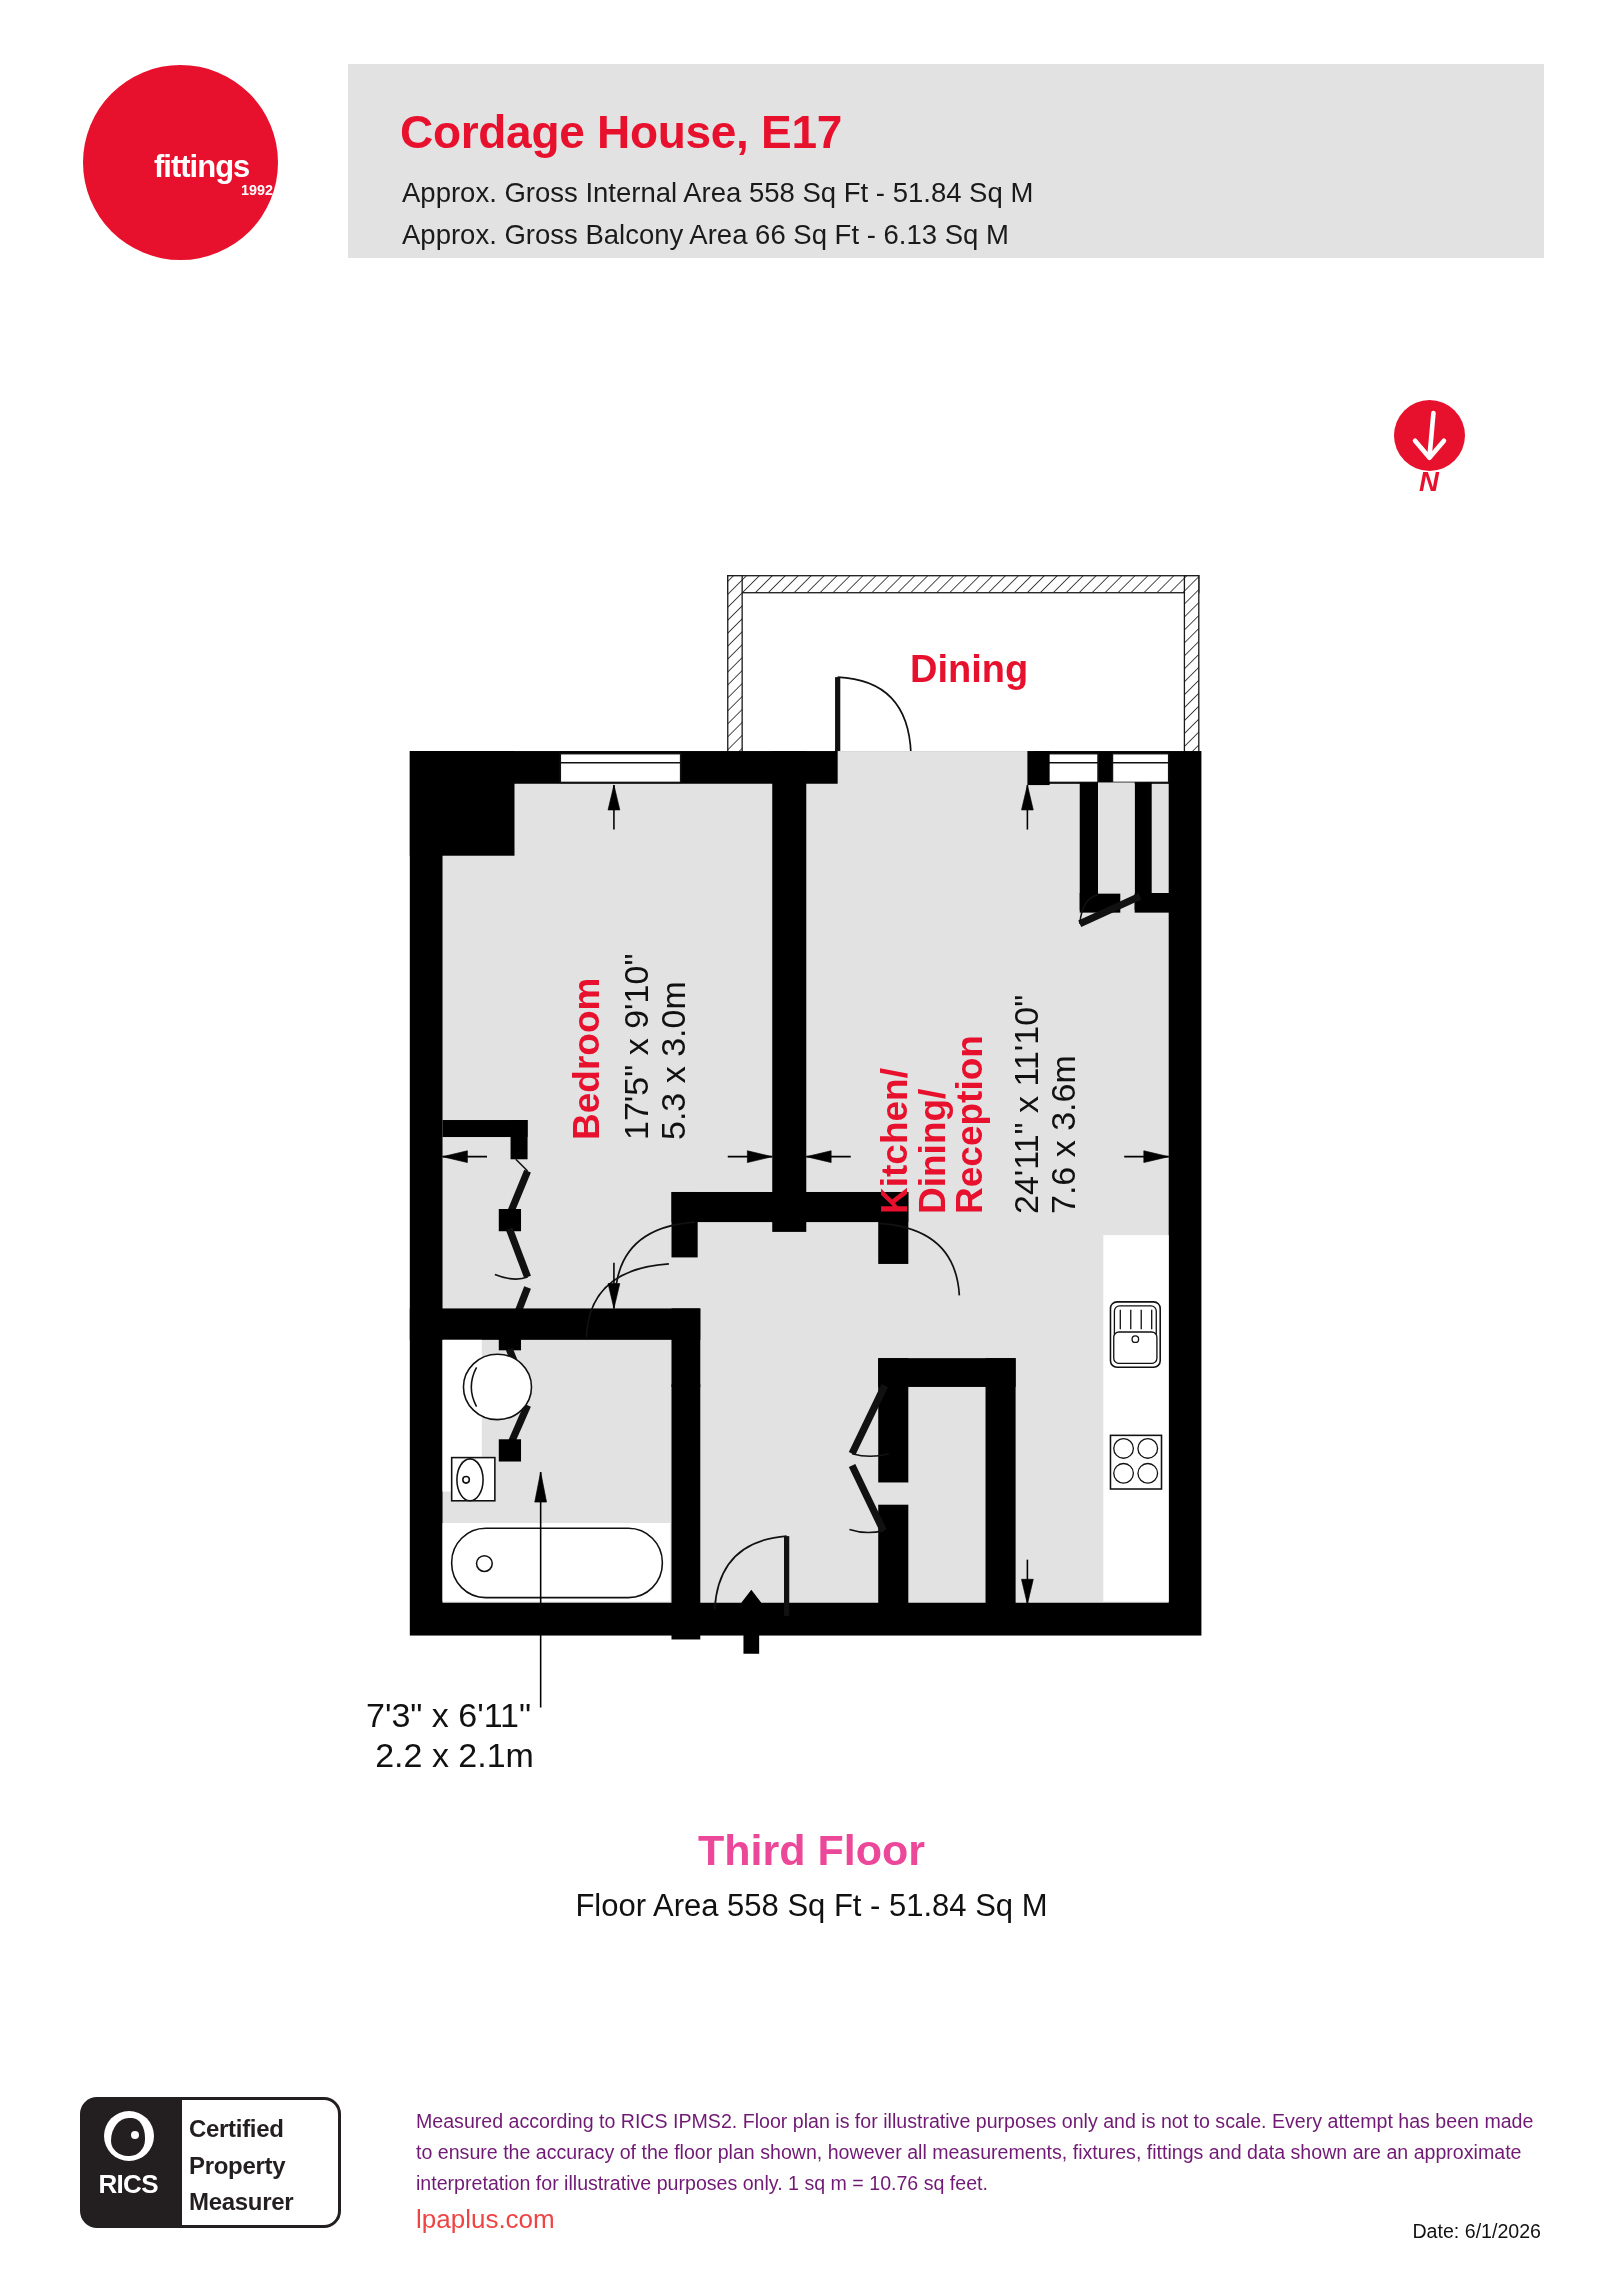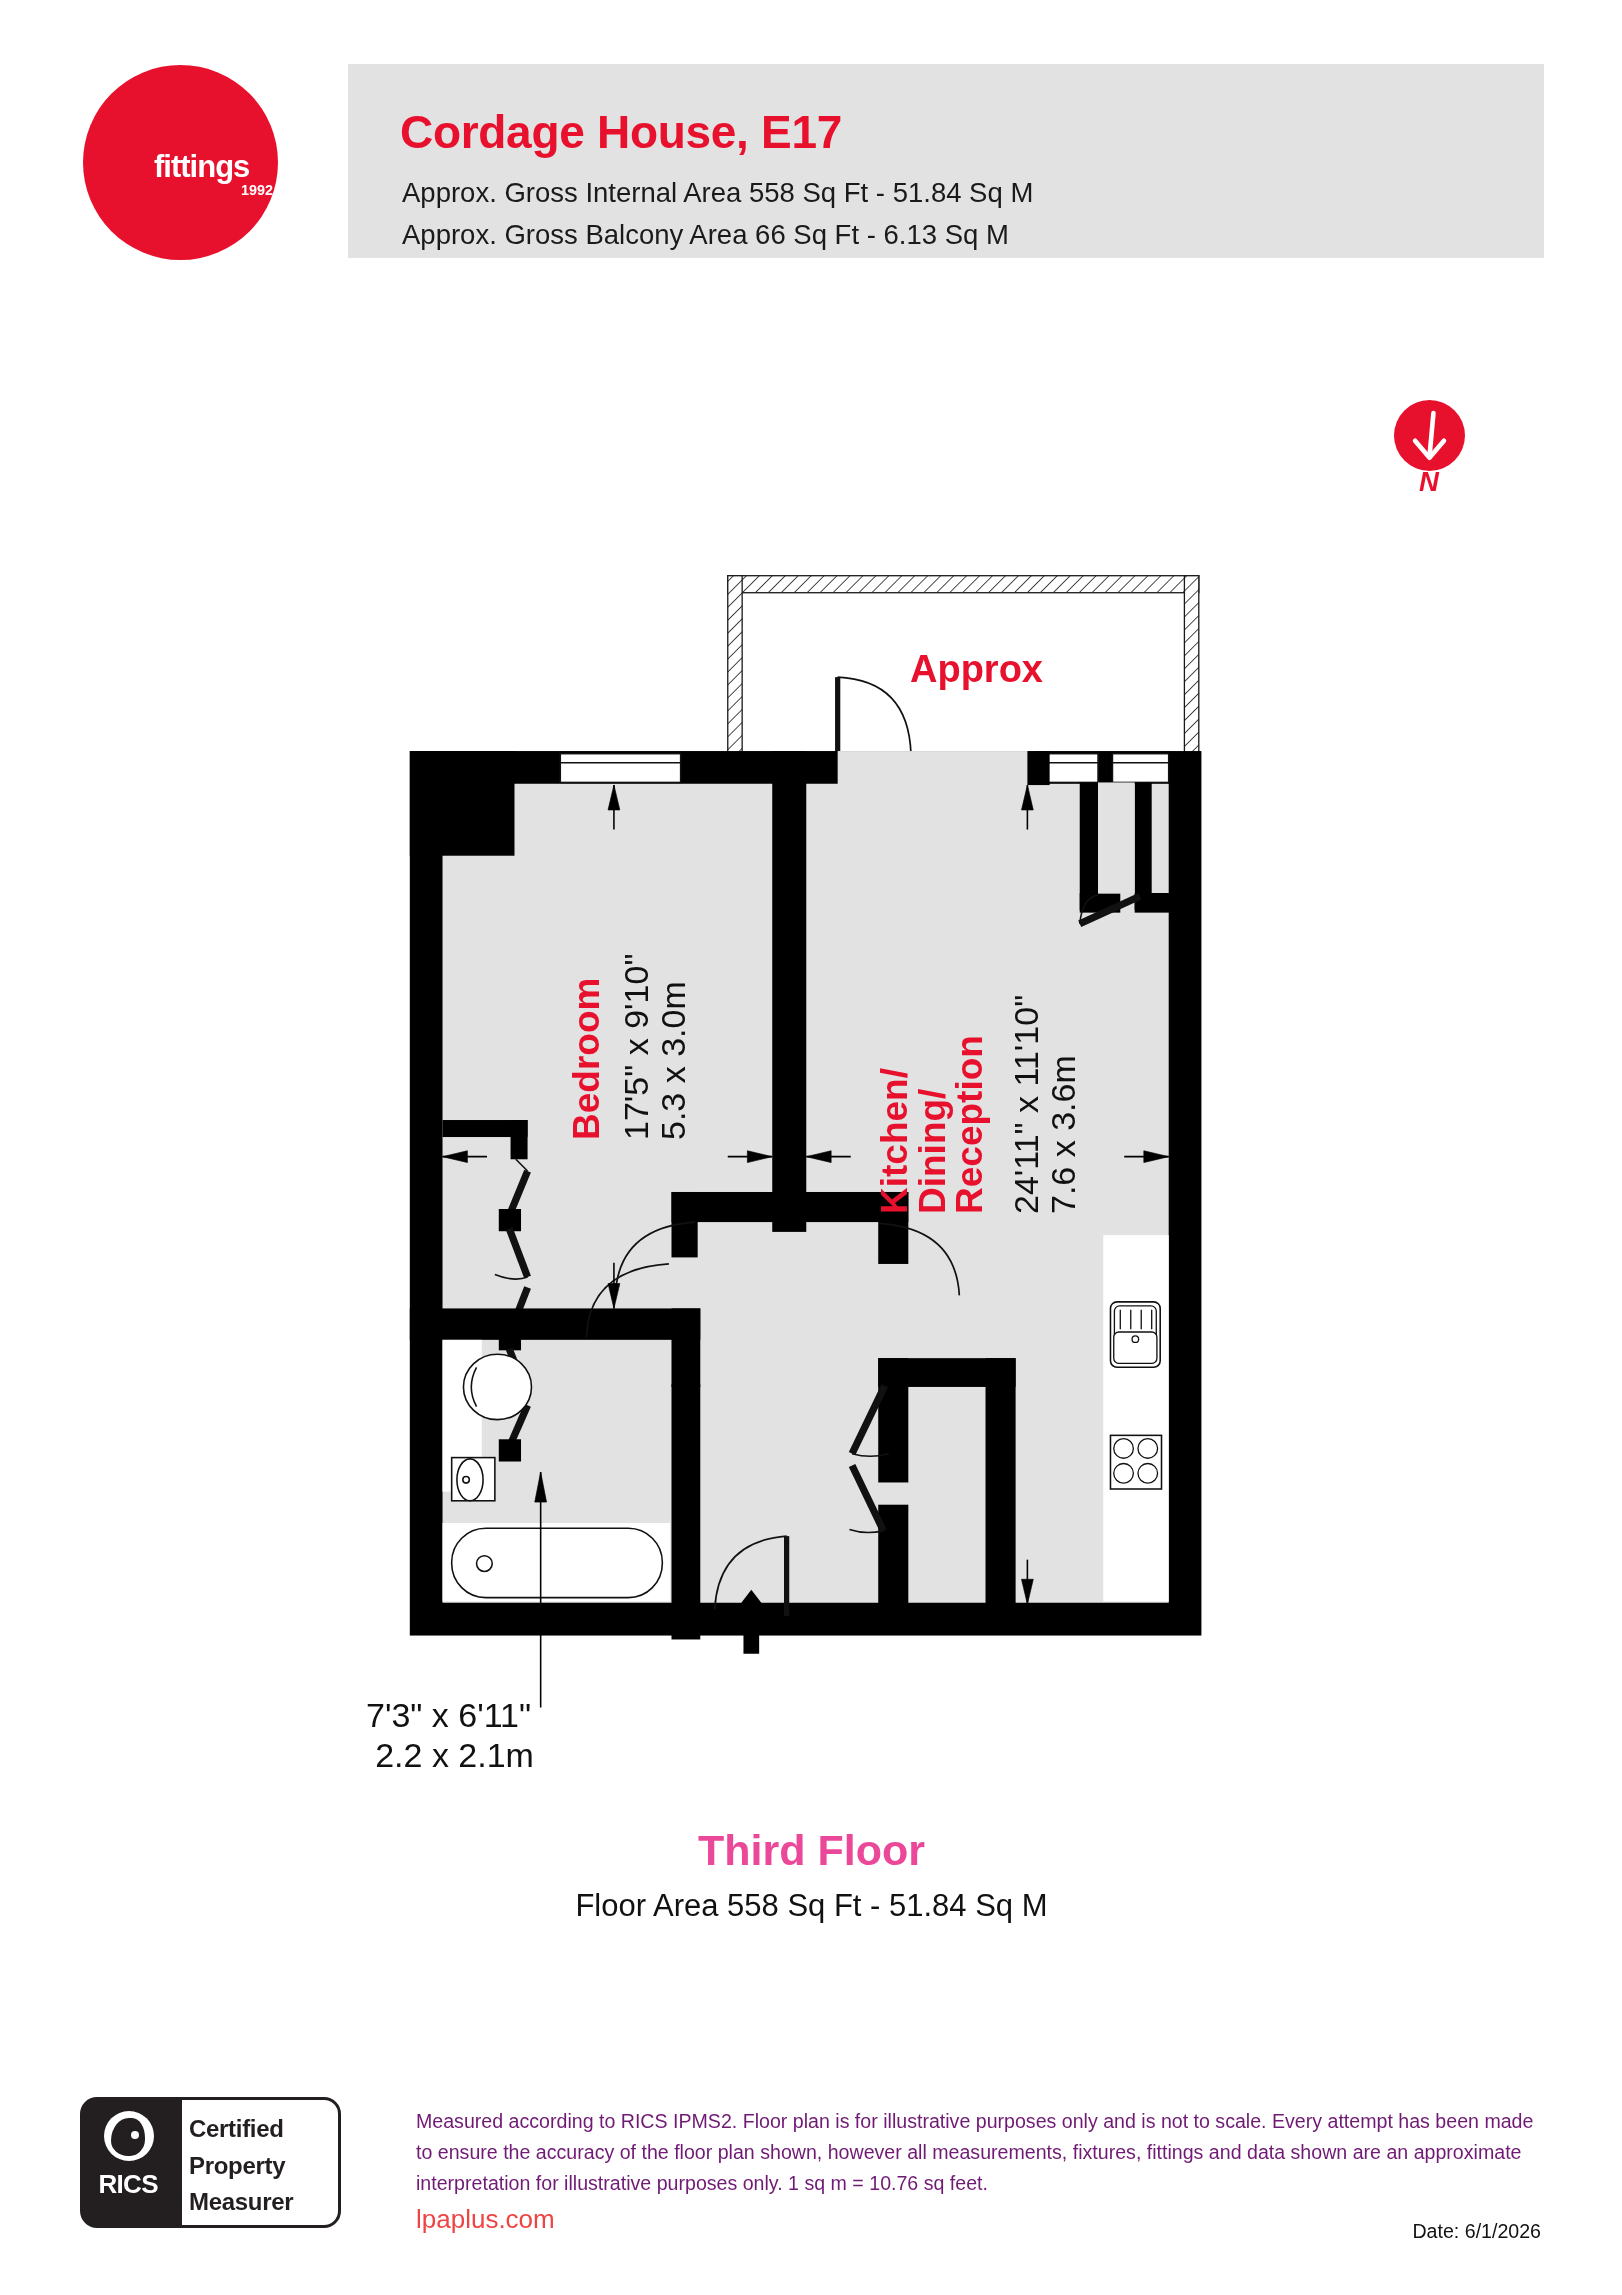--- a/index.html
+++ b/index.html
@@ -535,21 +535,21 @@
   <div class="rot rname" id="lbl-kdr">
     <div>Kitchen/</div>
     <div>Dining/</div>
     <div>Reception</div>
   </div>
   <div class="rot rdim" id="lbl-kdr-dim">
     <div>24'11" x 11'10"</div>
     <div>7.6 x 3.6m</div>
   </div>
 
-  <div id="lbl-balcony">Approx</div>
+  <div id="lbl-balcony">Dining</div>
 
   <div id="bath-dim">
     <span>7'3" x 6'11"</span>
     <span class="l2">2.2 x 2.1m</span>
   </div>
 
   <div id="floor-title">Third Floor</div>
   <div id="floor-area">Floor Area 558 Sq Ft - 51.84 Sq M</div>
 
   <div id="rics">

